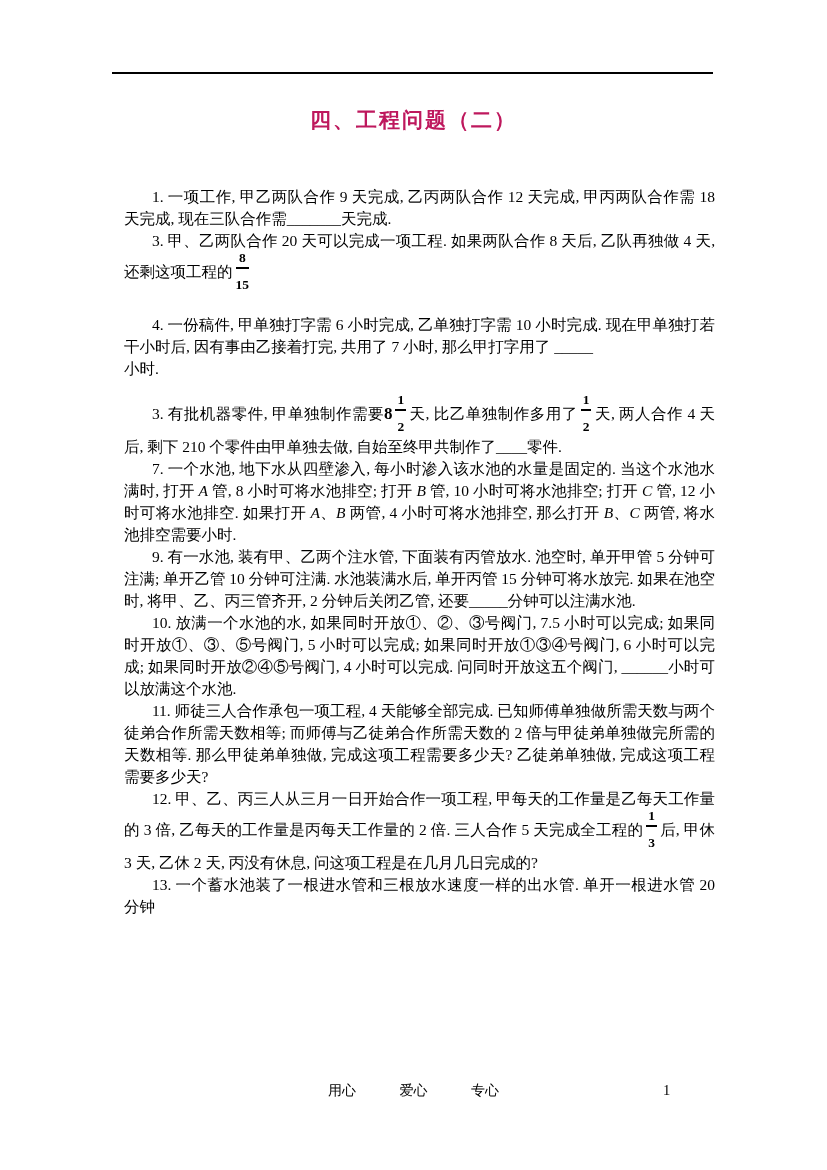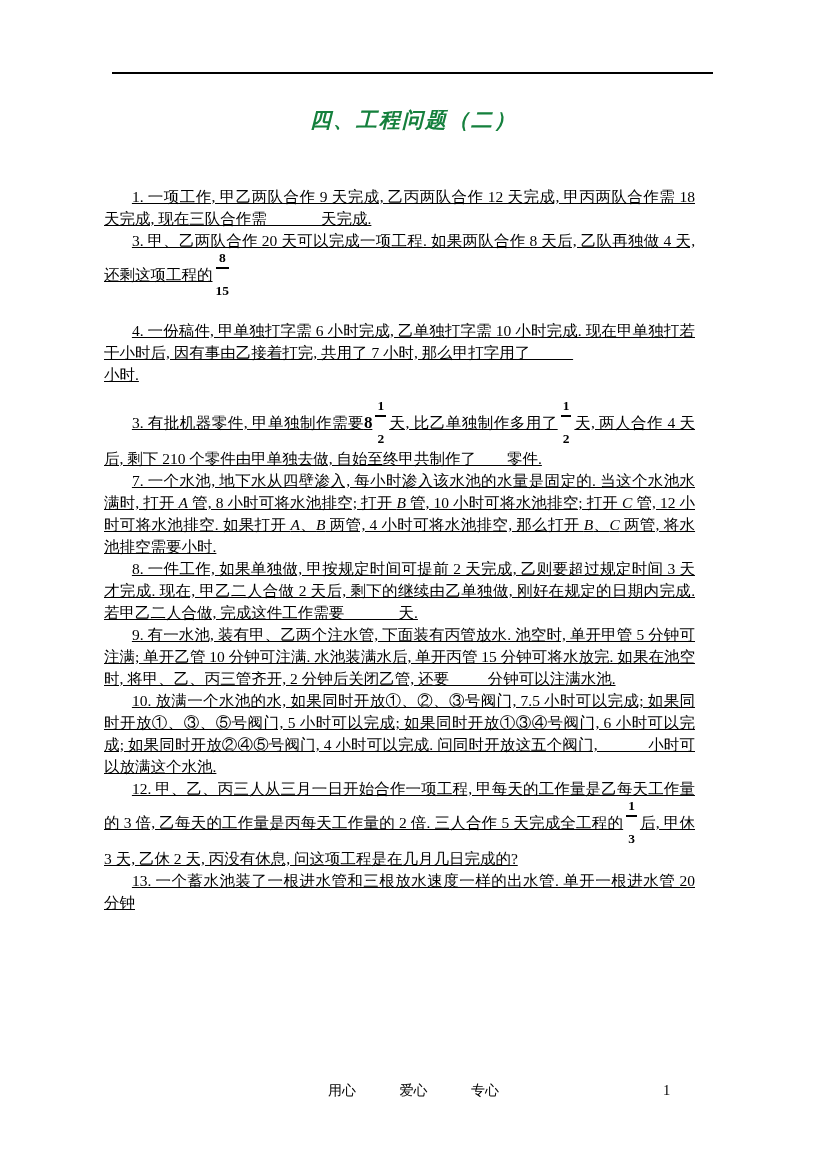--- a/index.html
+++ b/index.html
@@ -21,26 +21,25 @@
   .title {
     position:absolute;
     left:0; top:106px; width:100%;
     text-align:center;
     font-size:21px;
     font-weight:bold;
     letter-spacing:2px;
   }
   .content {
     position:absolute;
-    left:104px; top:186px;
+    left:124px; top:186px;
     width:591px;
     font-size:15.5px;
     line-height:22px;
     text-align:justify;
-    text-decoration:underline;
   }
   .problem {
     margin:0;
     text-indent:1.8em;
     word-break:break-all;
   }
   .problem:nth-child(3) { margin-top:20px; }
   .problem:nth-child(4) { margin-top:14px; }
   .frac {
     display:inline-block;
@@ -48,21 +47,21 @@
     text-align:center;
     text-indent:0;
     font-weight:bold;
     font-size:13.5px;
     line-height:1.15;
     margin:0 3px;
     position:relative;
     top:-2px;
   }
   .frac .fn { display:block; border-bottom:2px solid #000; padding:0 2px 1px; }
-  .frac .fd { display:block; padding-top:14px; }
+  .frac .fd { display:block; padding-top:8px; }
   .whole { font-weight:bold; font-size:17px; }
   .var { font-style:italic; }
   .footer {
     position:absolute;
     left:118px; top:1082px;
     width:591px;
     text-align:center;
     font-size:14px;
   }
   .footer .fw { margin:0 20px; }
@@ -70,30 +69,30 @@
     position:absolute;
     left:663px; top:1082px;
     font-size:14.5px;
   }
 </style>
 </head>
 <body>
 
 <div class="page">
   <div class="rule"></div>
-  <div class="title" style="color: #15803d; font-style: italic;">四、工程问题（二）</div>
+  <div class="title" style="color: #be185d;">四、工程问题（二）</div>
   <div class="content">
       <p class="problem"><span>1. 一项工作, 甲乙两队合作 9 天完成, 乙丙两队合作 12 天完成, 甲丙两队合作需 18 天完成, 现在三队合作需_______天完成.</span></p>
       <p class="problem"><span>3. 甲、乙两队合作 20 天可以完成一项工程. 如果两队合作 8 天后, 乙队再独做 4 天, 还剩这项工程的</span><span class="frac"><span class="fn">8</span><span class="fd">15</span></span></p>
       <p class="problem"><span>4. 一份稿件, 甲单独打字需 6 小时完成, 乙单独打字需 10 小时完成. 现在甲单独打若干小时后, 因有事由乙接着打完, 共用了 7 小时, 那么甲打字用了 _____</span><br><span>小时.</span></p>
       <p class="problem"><span>3. 有批机器零件, 甲单独制作需要</span><span class="whole">8</span><span class="frac"><span class="fn">1</span><span class="fd">2</span></span><span>天, 比乙单独制作多用了</span><span class="frac"><span class="fn">1</span><span class="fd">2</span></span><span>天, 两人合作 4 天后, 剩下 210 个零件由甲单独去做, 自始至终甲共制作了____零件.</span></p>
       <p class="problem"><span>7. 一个水池, 地下水从四壁渗入, 每小时渗入该水池的水量是固定的. 当这个水池水满时, 打开 </span><span class="var">A</span><span> 管, 8 小时可将水池排空; 打开 </span><span class="var">B</span><span> 管, 10 小时可将水池排空; 打开 </span><span class="var">C</span><span> 管, 12 小时可将水池排空. 如果打开 </span><span class="var">A</span><span>、</span><span class="var">B</span><span> 两管, 4 小时可将水池排空, 那么打开 </span><span class="var">B</span><span>、</span><span class="var">C</span><span> 两管, 将水池排空需要小时.</span></p>
-      <p class="problem"><span>8. 一件工作, 如果单独做, 甲按规定时间可提前 2 天完成, 乙则要超过规定时间 3 天才完成. 现在, 甲乙二人合做 2 天后, 剩下的继续由乙单独做, 刚好在规定的日期内完成. 若甲乙二人合做, 完成这件工作需要_______天.</span></p>
       <p class="problem"><span>9. 有一水池, 装有甲、乙两个注水管, 下面装有丙管放水. 池空时, 单开甲管 5 分钟可注满; 单开乙管 10 分钟可注满. 水池装满水后, 单开丙管 15 分钟可将水放完. 如果在池空时, 将甲、乙、丙三管齐开, 2 分钟后关闭乙管, 还要_____分钟可以注满水池.</span></p>
       <p class="problem"><span>10. 放满一个水池的水, 如果同时开放①、②、③号阀门, 7.5 小时可以完成; 如果同时开放①、③、⑤号阀门, 5 小时可以完成; 如果同时开放①③④号阀门, 6 小时可以完成; 如果同时开放②④⑤号阀门, 4 小时可以完成. 问同时开放这五个阀门, ______小时可以放满这个水池.</span></p>
+      <p class="problem"><span>11. 师徒三人合作承包一项工程, 4 天能够全部完成. 已知师傅单独做所需天数与两个徒弟合作所需天数相等; 而师傅与乙徒弟合作所需天数的 2 倍与甲徒弟单独做完所需的天数相等. 那么甲徒弟单独做, 完成这项工程需要多少天? 乙徒弟单独做, 完成这项工程需要多少天?</span></p>
       <p class="problem"><span>12. 甲、乙、丙三人从三月一日开始合作一项工程, 甲每天的工作量是乙每天工作量的 3 倍, 乙每天的工作量是丙每天工作量的 2 倍. 三人合作 5 天完成全工程的</span><span class="frac"><span class="fn">1</span><span class="fd">3</span></span><span>后, 甲休 3 天, 乙休 2 天, 丙没有休息, 问这项工程是在几月几日完成的?</span></p>
       <p class="problem"><span>13. 一个蓄水池装了一根进水管和三根放水速度一样的出水管. 单开一根进水管 20 分钟</span></p>
     </div>
   <div class="footer">
     <span class="fw">用心</span>
     <span class="fw">爱心</span>
     <span class="fw">专心</span>
   </div>
   <div class="page-number">1</div>
 </div>

